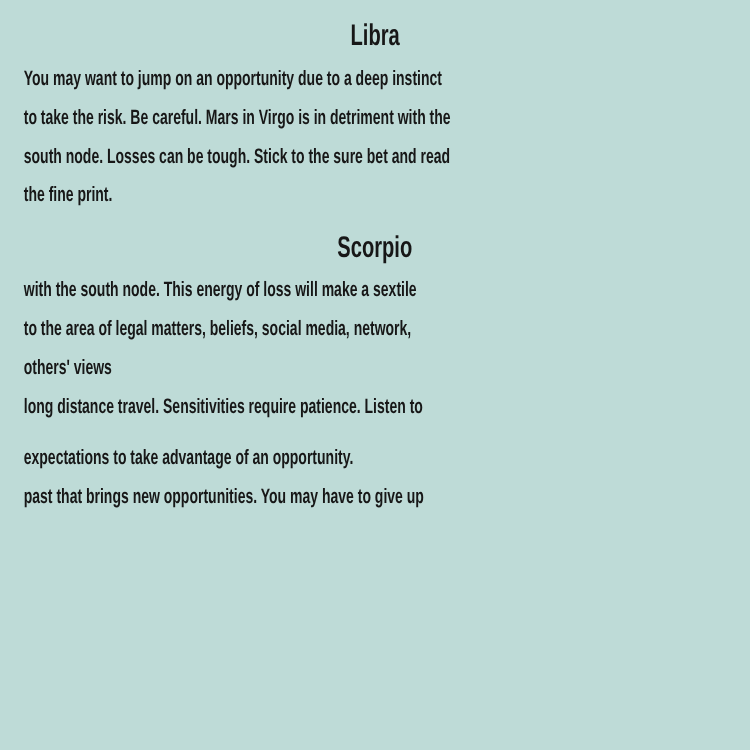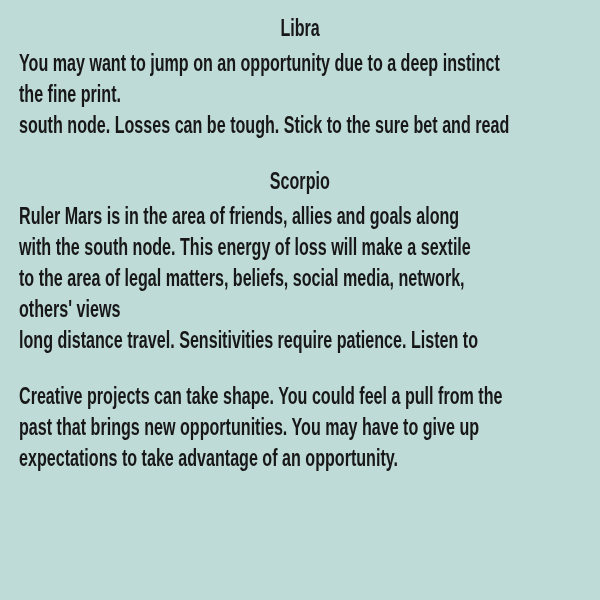--- a/index.html
+++ b/index.html
@@ -12,66 +12,65 @@
     box-sizing: border-box;
     background: #bedbd7;
     color: #171717;
     font-family: "Liberation Sans", sans-serif;
     font-weight: bold;
     padding: 13px 19px 0 19px;
     overflow: hidden;
   }
 
   .sign-section { margin: 0; }
-  .sign-section + .sign-section { margin-top: 25px; }
+  .sign-section + .sign-section { margin-top: 10px; }
 
   .sign-title {
     margin: 0 0 4px 0;
     font-size: 23px;
     line-height: 31px;
     text-align: center;
     white-space: nowrap;
   }
   .sign-title .squeeze {
     display: inline-block;
     transform: scale(0.70, 1.04);
     transform-origin: 50% 50%;
   }
 
   .horoscope-line {
-    font-size: 23px;
+    font-size: 16px;
     line-height: 31px;
     white-space: nowrap;
   }
   .horoscope-line .squeeze {
     display: inline-block;
     transform: scale(0.70, 1.04);
     transform-origin: 0 50%;
   }
 </style>
 </head>
 <body>
 
 <div class="page">
 
   <section class="sign-section">
     <h2 class="sign-title"><span class="squeeze">Libra</span></h2>
     <div class="horoscope-line"><span class="squeeze">You may want to jump on an opportunity due to a deep instinct</span></div>
+    <div class="horoscope-line"><span class="squeeze">to take the risk. Be careful. Mars in Virgo is in detriment with the</span></div>
+    <div class="horoscope-line"><span class="squeeze">south node. Losses can be tough. Stick to the sure bet and read</span></div>
     <div class="horoscope-line"><span class="squeeze">the fine print.</span></div>
-    <div class="horoscope-line"><span class="squeeze">south node. Losses can be tough. Stick to the sure bet and read</span></div>
   </section>
 
   <section class="sign-section">
     <h2 class="sign-title"><span class="squeeze">Scorpio</span></h2>
-    <div class="horoscope-line"><span class="squeeze">Ruler Mars is in the area of friends, allies and goals along</span></div>
     <div class="horoscope-line"><span class="squeeze">with the south node. This energy of loss will make a sextile</span></div>
     <div class="horoscope-line"><span class="squeeze">to the area of legal matters, beliefs, social media, network,</span></div>
     <div class="horoscope-line"><span class="squeeze">others' views</span></div>
     <div class="horoscope-line"><span class="squeeze">long distance travel. Sensitivities require patience. Listen to</span></div>
   </section>
 
   <section class="sign-section">
-    <div class="horoscope-line"><span class="squeeze">Creative projects can take shape. You could feel a pull from the</span></div>
+    <div class="horoscope-line"><span class="squeeze">expectations to take advantage of an opportunity.</span></div>
     <div class="horoscope-line"><span class="squeeze">past that brings new opportunities. You may have to give up</span></div>
-    <div class="horoscope-line"><span class="squeeze">expectations to take advantage of an opportunity.</span></div>
   </section>
 
 </div>
 
 </body></html>

